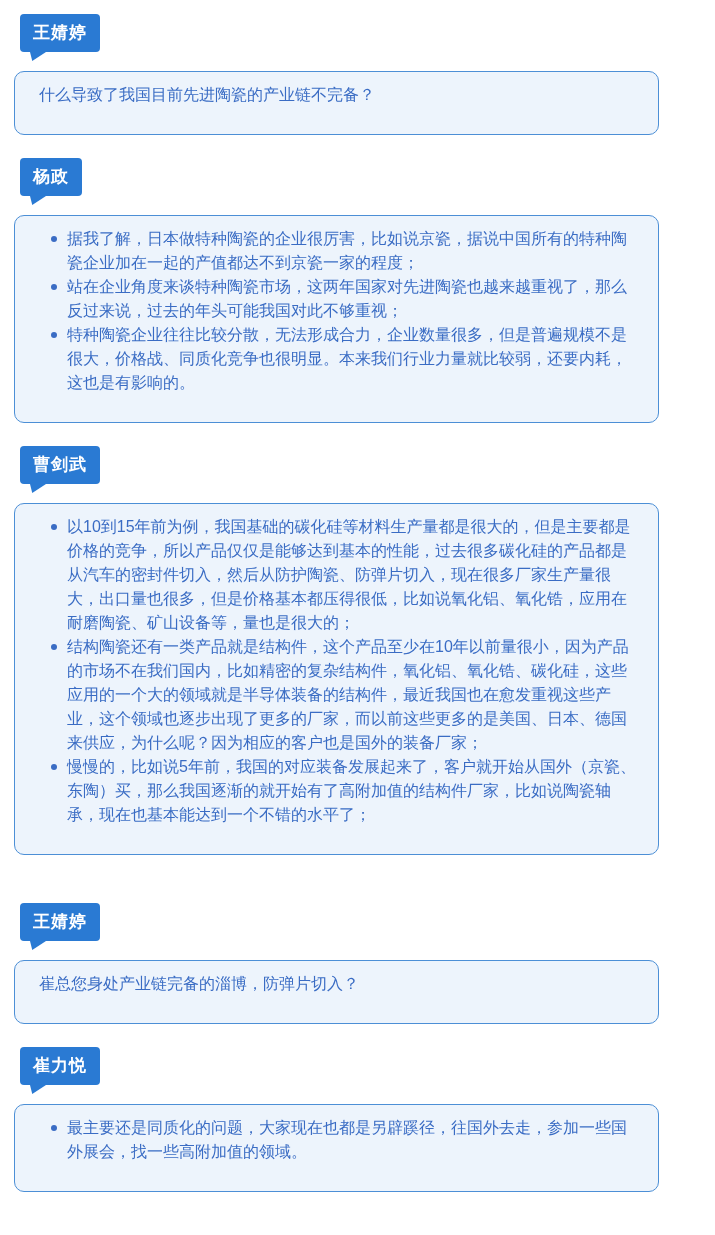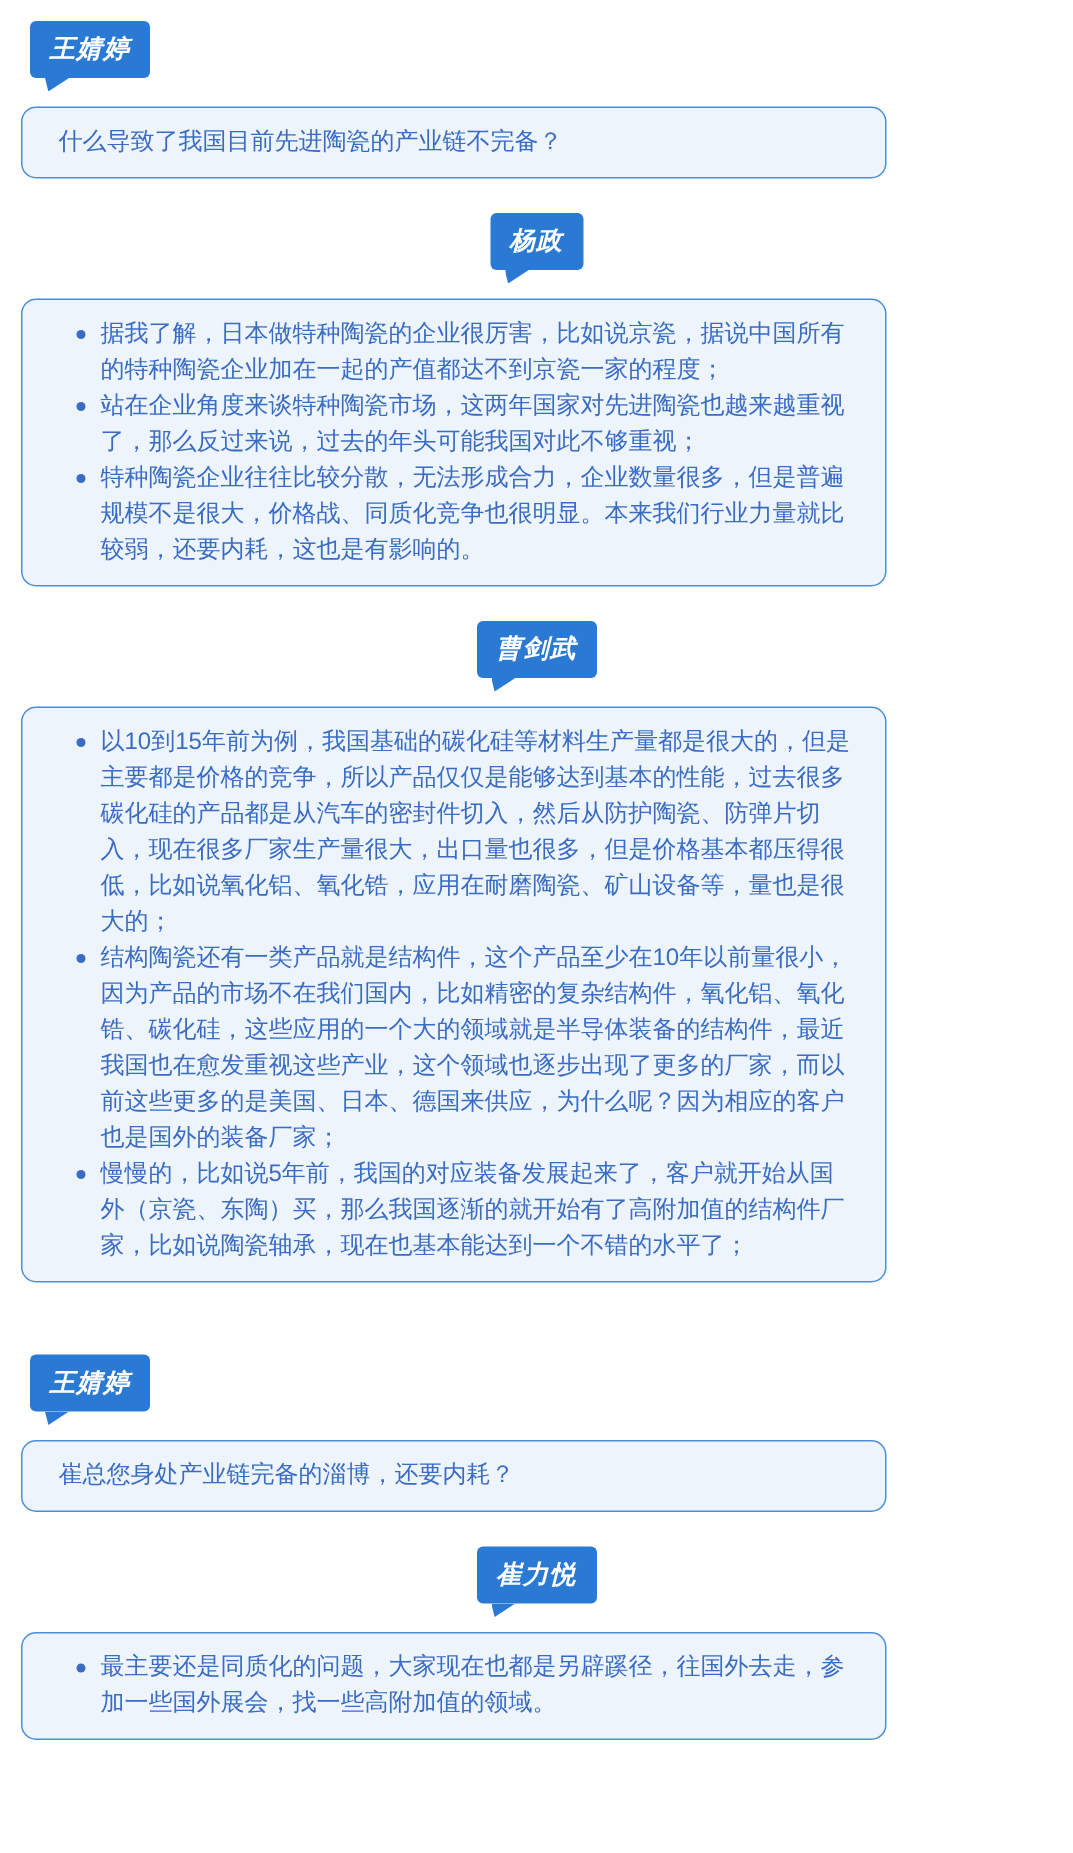--- a/index.html
+++ b/index.html
@@ -15,23 +15,22 @@
     padding:14px 14px 10px 14px;
     font-family:"Liberation Sans","DejaVu Sans",sans-serif;
   }
   .group{width:687px;}
   .group + .group{margin-top:23px;}
   .group.big-gap{margin-top:48px;}
   .badge-row{
     display:flex;
     padding:0 6px;
     margin-bottom:19px; 
-    font-style:italic;
   }
-  .side-right .badge-row{justify-content:center;}
+  .side-right .badge-row{justify-content:flex-start;}
   .badge{
     position:relative;
     display:inline-block;
     background:var(--accent);
     color:#ffffff;
     font-size:17px;
     font-weight:700;
     line-height:20px;
     padding:9px 13px;
     border-radius:4px;
@@ -42,25 +41,25 @@
     left:10px;
     bottom:-9px;
     width:16px;
     height:9px;
     background:var(--accent);
     -webkit-clip-path:polygon(0 0,100% 0,14% 100%);
     clip-path:polygon(0 0,100% 0,14% 100%);
   }
   .bubble{
     box-sizing:border-box;
-    width:577px;
+    width:645px;
     background:var(--bubble-bg);
     border:1px solid var(--bubble-border);
     border-radius:10px;
-    padding:11px 20px 11px 24px;
+    padding:11px 20px 27px 24px;
     color:var(--text);
     font-size:16px;
     line-height:24px;
   }
   .bubble p{margin:0;}
   .bubble ul{
     margin:0;
     padding:0 0 0 10px;
     list-style:none;
   }
@@ -113,21 +112,21 @@
           <li>结构陶瓷还有一类产品就是结构件，这个产品至少在10年以前量很小，因为产品的市场不在我们国内，比如精密的复杂结构件，氧化铝、氧化锆、碳化硅，这些应用的一个大的领域就是半导体装备的结构件，最近我国也在愈发重视这些产业，这个领域也逐步出现了更多的厂家，而以前这些更多的是美国、日本、德国来供应，为什么呢？因为相应的客户也是国外的装备厂家；</li>
           <li>慢慢的，比如说5年前，我国的对应装备发展起来了，客户就开始从国外（京瓷、东陶）买，那么我国逐渐的就开始有了高附加值的结构件厂家，比如说陶瓷轴承，现在也基本能达到一个不错的水平了；</li>
         </ul>
       </div>
     </section>
     <section class="group side-left big-gap">
       <div class="badge-row">
         <div class="badge"><span>王婧婷</span><span class="tail"></span></div>
       </div>
       <div class="bubble">
-        <p>崔总您身处产业链完备的淄博，还要内耗？</p>
+        <p>崔总您身处产业链完备的淄博，防弹片切入？</p>
       </div>
     </section>
     <section class="group side-right">
       <div class="badge-row">
         <div class="badge"><span>崔力悦</span><span class="tail"></span></div>
       </div>
       <div class="bubble">
         <ul>
           <li>最主要还是同质化的问题，大家现在也都是另辟蹊径，往国外去走，参加一些国外展会，找一些高附加值的领域。</li>
         </ul>

